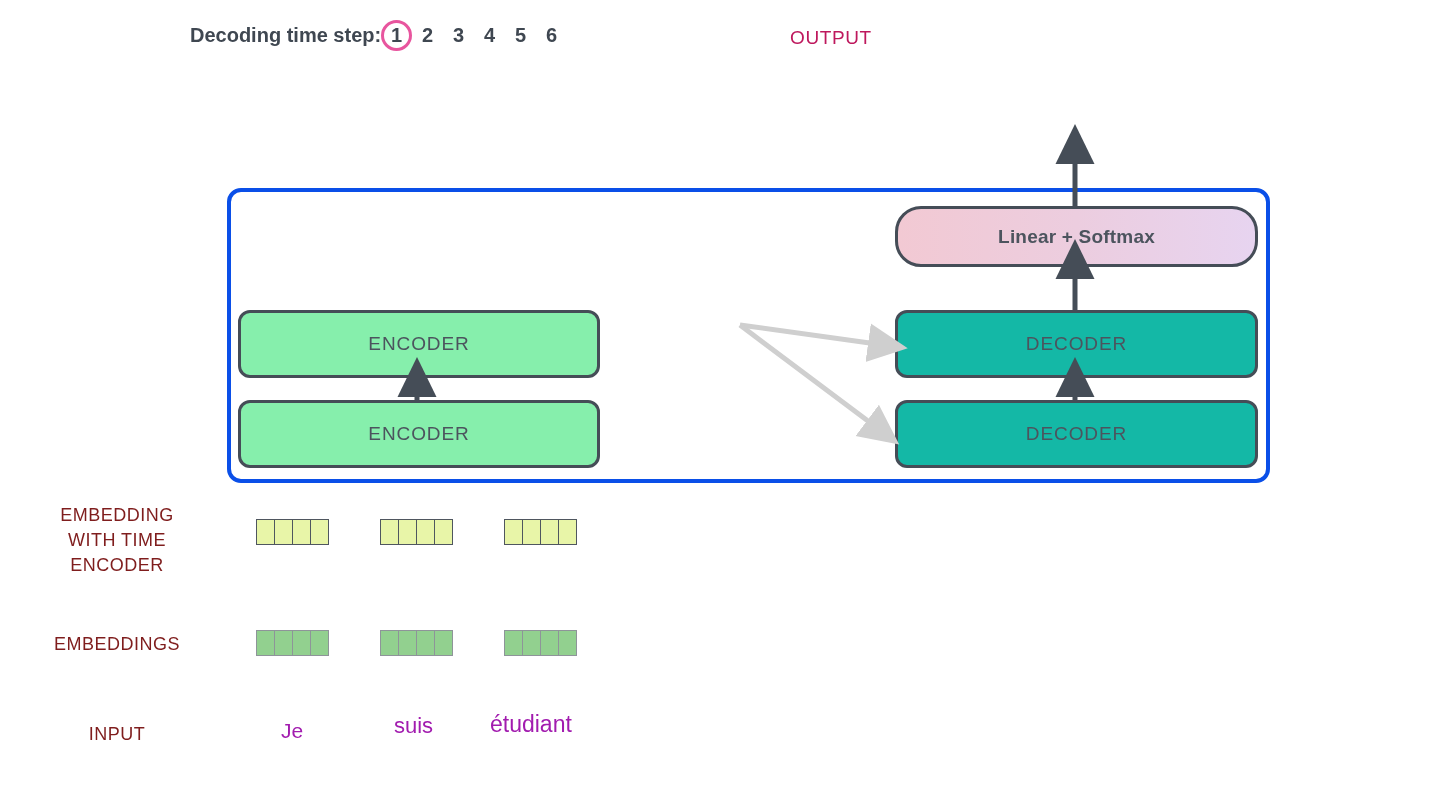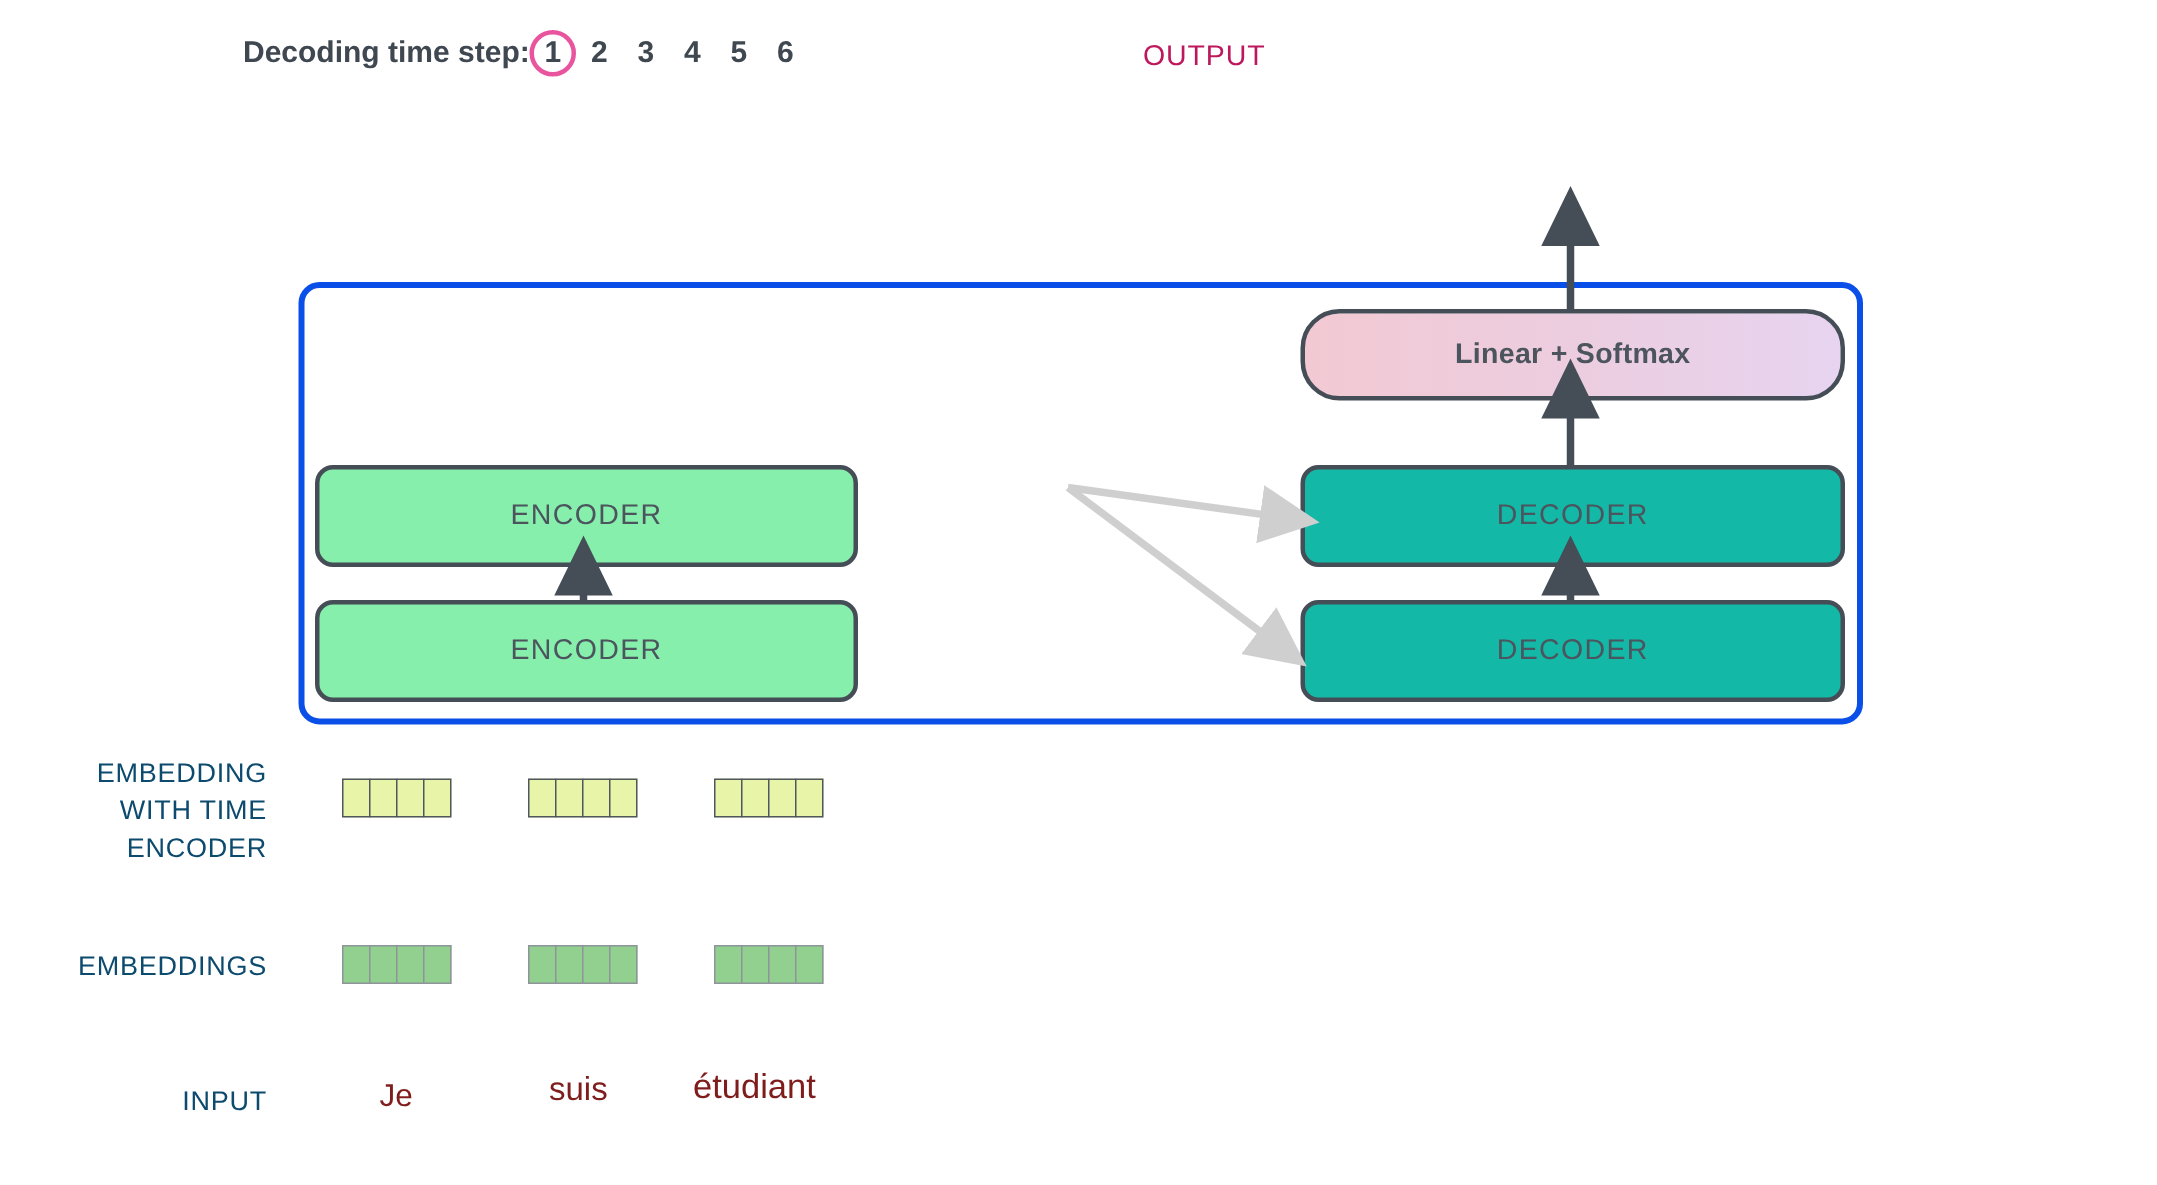--- a/index.html
+++ b/index.html
@@ -6,21 +6,21 @@
   html, body {
     margin: 0; padding: 0;
     background: #ffffff;
   }
   body {
     width: 1438px; height: 790px;
     position: relative; overflow: hidden;
     font-family: "Liberation Sans", sans-serif;
     color: #474f59;
   }
-  .stage { position: absolute; inset: 0; }
+  .stage { position: absolute; inset: 0; margin-left: 28px; }
 
   
   #decode-step-row {
     position: absolute; left: 162px; top: 20px;
     display: flex; align-items: center;
     font-size: 20px; font-weight: bold; color: #3f4751;
     white-space: nowrap;
   }
   .step-num {
     display: inline-flex; align-items: center; justify-content: center;
@@ -72,22 +72,22 @@
   
   #arrow-layer {
     position: absolute; inset: 0;
     width: 1438px; height: 790px;
     pointer-events: none;
   }
 
   
   .row-label {
     position: absolute;
-    font-size: 18px; letter-spacing: .5px; color: #0c4a6e;
-    text-align: right; line-height: 25px;
+    font-size: 18px; letter-spacing: .5px; color: #7f1d1d;
+    text-align: center; line-height: 25px;
   }
   #label-embedding-time { left: 0px; top: 503px; width: 178px; }
   #label-embeddings     { left: 0px; top: 632px; width: 178px; }
   #label-input          { left: 0px; top: 722px; width: 178px; }
 
   
   .cell-group { position: absolute; display: flex; }
   .cell { width: 19px; height: 26px; }
   .cells-time .cell { background: #e8f5a8; border: 1px solid #4f565f; margin-left: -1px; }
   .cells-time .cell:first-child { margin-left: 0; }
@@ -96,21 +96,21 @@
 
   .grp-time { top: 519px; }
   .grp-emb  { top: 630px; }
   .col-1 { left: 228px; }
   .col-2 { left: 352px; }
   .col-3 { left: 476px; }
 
   
   .input-word {
     position: absolute;
-    color: #7f1d1d;
+    color: #a21caf;
     white-space: nowrap;
   }
   #word-je       { left: 253px; top: 719px; font-size: 21px; }
   #word-suis     { left: 366px; top: 713px; font-size: 22px; }
   #word-etudiant { left: 462px; top: 711px; font-size: 23px; }
 </style>
 </head>
 <body>
 
 <div class="stage">

